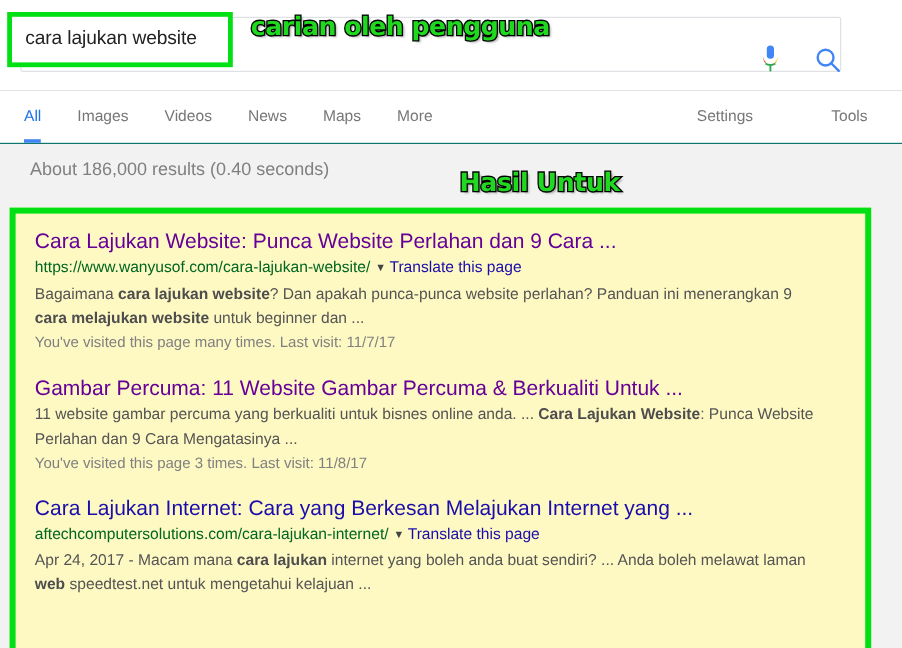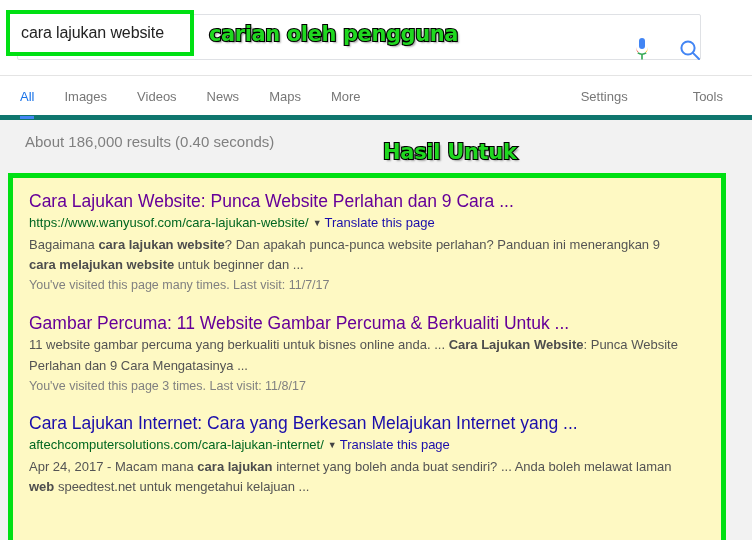--- a/index.html
+++ b/index.html
@@ -59,21 +59,21 @@
     font-weight: bold;
     color: #20d820;
     -webkit-text-stroke: 2.2px #000000;
     paint-order: stroke fill;
     text-shadow: 2px 2px 2px rgba(0,0,0,0.35);
     white-space: nowrap;
   }
   .annot-query {
     position: absolute;
     left: 209px;
-    top: 22px;
+    top: 10px;
     font-size: 21px;
     z-index: 6;
     letter-spacing: -0.4px;
   }
   .mic-icon {
     position: absolute;
     left: 615px;
     top: 22px;
     width: 18px;
     height: 26px;
@@ -86,21 +86,21 @@
     width: 24px;
     height: 24px;
     z-index: 4;
   }
 
   
   .navbar {
     position: relative;
     height: 44px;
     background: #ffffff;
-    border-bottom: 5px solid #0f766e;
+    border-bottom: 1px solid #0f766e;
     box-sizing: border-box;
   }
   .tabs-left {
     position: absolute;
     left: 20px;
     top: 0;
     display: flex;
     height: 44px;
     align-items: flex-start;
   }

